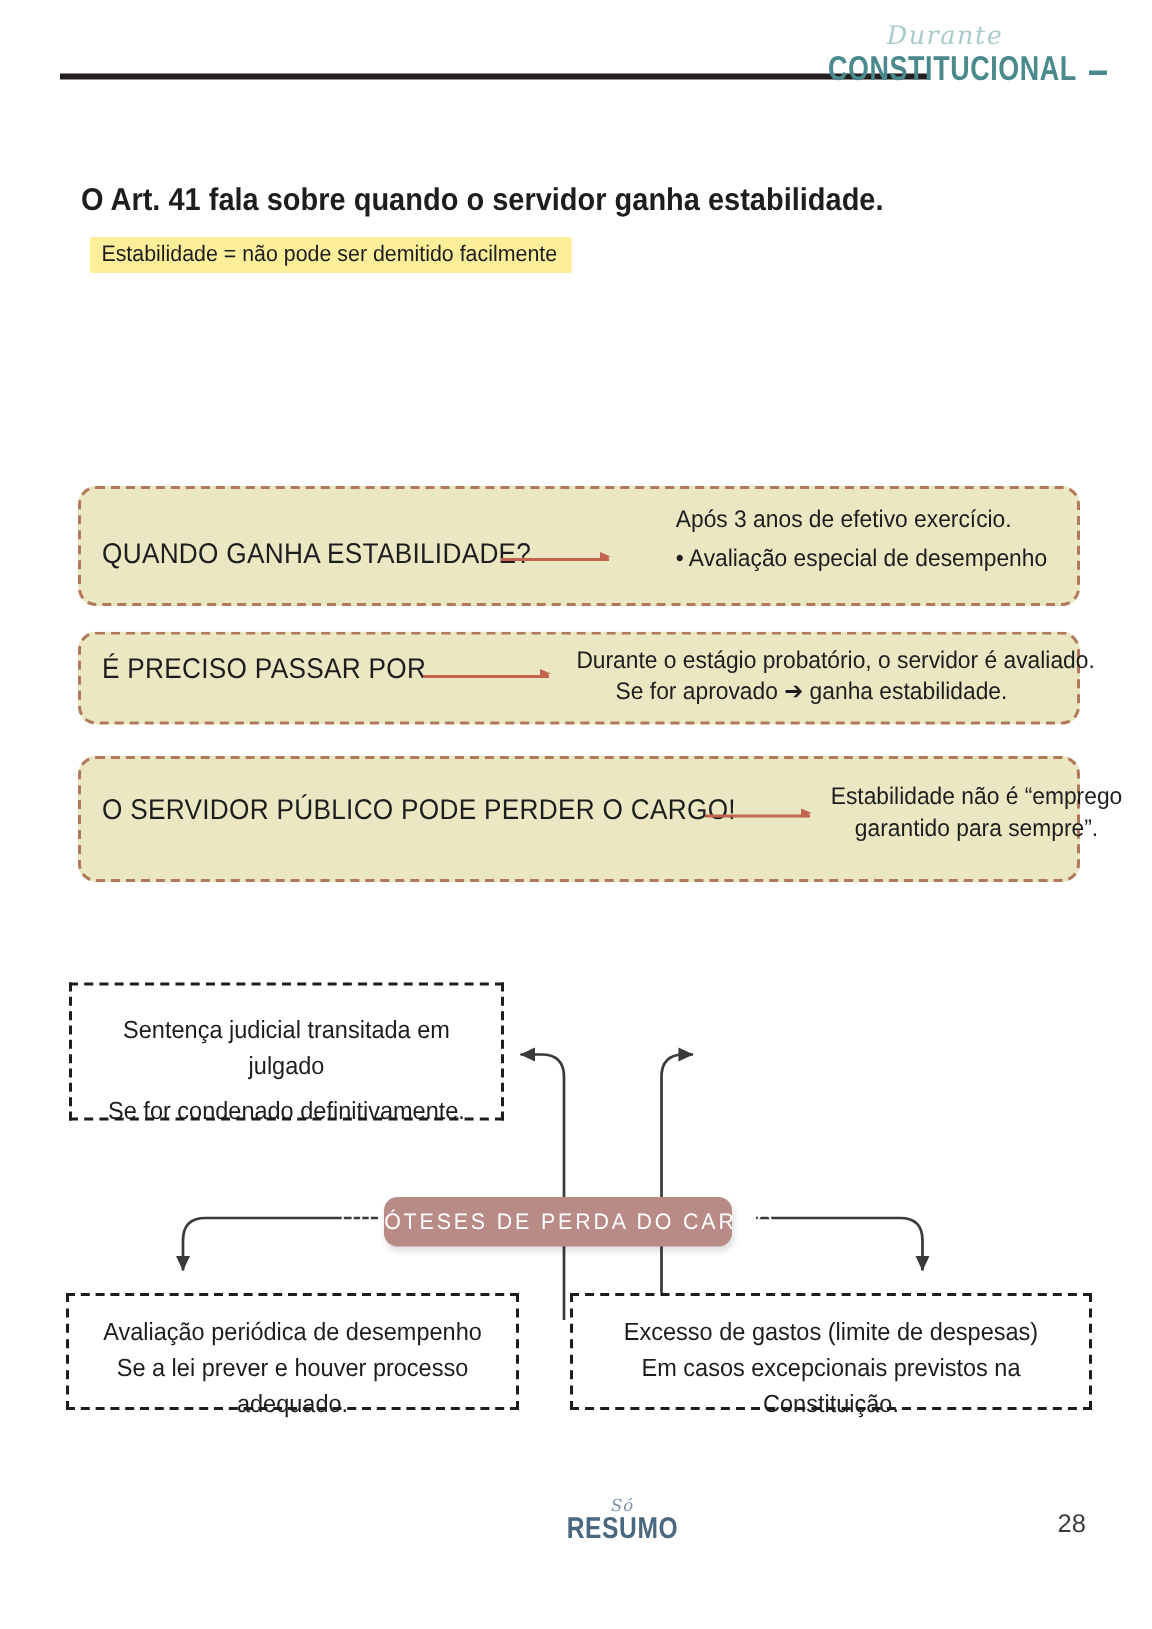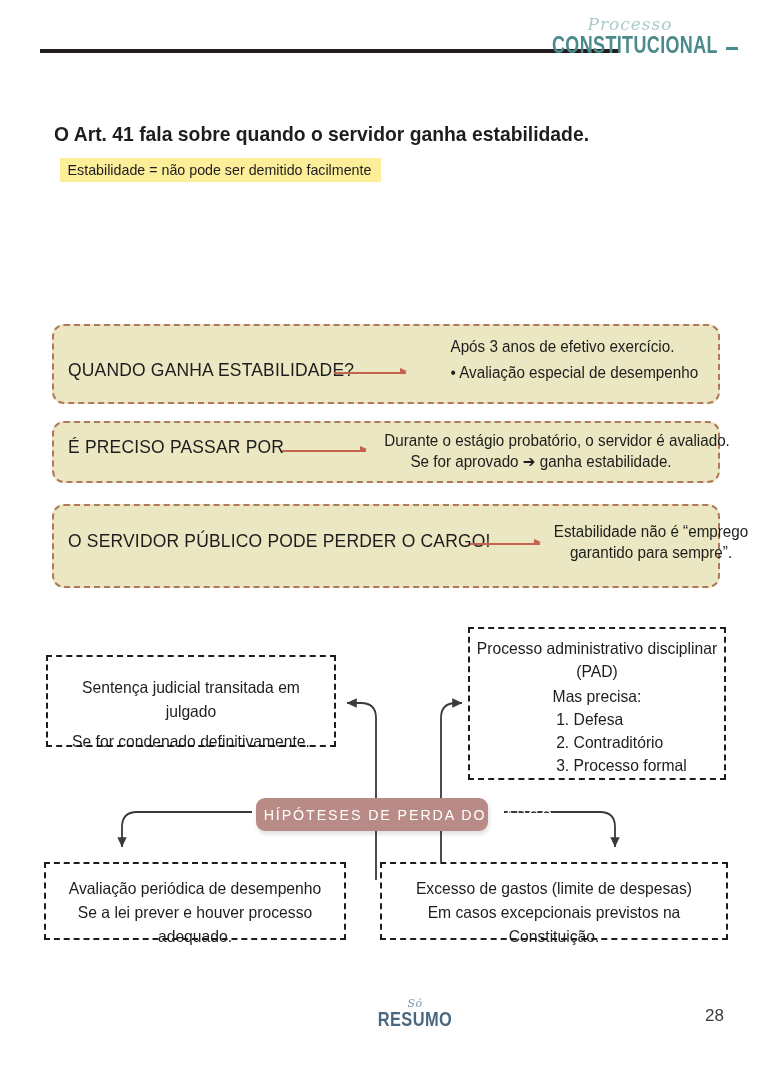--- a/index.html
+++ b/index.html
@@ -140,21 +140,21 @@
     font-size:16.5px;
     line-height:24px;
     color:#1d1d1d;
   }
   .dbox .ln{display:block; transform:scaleX(0.95);}
   .pill{
     position:absolute;
     background:#b98b86;
     border-radius:9px;
     box-shadow:1px 3px 4px rgba(0,0,0,0.13);
-    display:flex; align-items:center; justify-content:flex-start;
+    display:flex; align-items:center; justify-content:center;
   }
   .pill span{
     color:#ffffff;
     font-family:"Liberation Sans Narrow","Liberation Sans",sans-serif;
     font-size:15px;
     letter-spacing:2.0px;
     white-space:nowrap;
     transform:scaleX(0.95);
   }
   svg.connectors{position:absolute; left:0; top:0; width:768px; height:1086px; pointer-events:none;}
@@ -178,21 +178,21 @@
   }
 </style>
 </head>
 <body>
 
 <div class="page">
 
   <div class="header">
     <div class="hrule"></div>
     <div class="brand">
-      <div class="brand-script">Processo</div>
+      <div class="brand-script">Durante</div>
       <div class="brand-main">CONSTITUCIONAL</div>
     </div>
     <div class="brand-dash"></div>
   </div>
 
   <div class="subtitle">O Art. 41 fala sobre quando o servidor ganha estabilidade.</div>
   <div class="highlight">Estabilidade = não pode ser demitido facilmente</div>
 
 
   <div class="card" style="left:52px; top:324px; width:668px; height:80px;">
@@ -253,28 +253,20 @@
     <path d="M252,812 L137,812 Q122,812 122,827 L122,847" fill="none" stroke="#3a3a3a" stroke-width="1.8" marker-end="url(#ah)"></path>
 
     <path d="M504,812 L600,812 Q615,812 615,827 L615,847" fill="none" stroke="#3a3a3a" stroke-width="1.8" marker-end="url(#ah)"></path>
   </svg>
 
   <div class="dbox" style="left:46px; top:655px; width:290px; height:92px; padding-top:18px;">
     <span class="ln">Sentença judicial transitada em julgado</span>
     <span class="ln" style="margin-top:6px;">Se for condenado definitivamente.</span>
   </div>
 
-  <div class="dbox" style="left:468px; top:627px; width:258px; height:153px; padding-top:8px; line-height:23px;">
-    <span class="ln">Processo administrativo disciplinar</span>
-    <span class="ln">(PAD)</span>
-    <span class="ln" style="display:block; text-align:center; margin-top:2px;">Mas precisa:</span>
-    <span class="ln" style="display:block; text-align:left; padding-left:84px;">1. Defesa</span>
-    <span class="ln" style="display:block; text-align:left; padding-left:84px;">2. Contraditório</span>
-    <span class="ln" style="display:block; text-align:left; padding-left:84px;">3. Processo formal</span>
-  </div>
 
   <div class="pill" style="left:256px; top:798px; width:232px; height:33px;">
     <span>HÍPÓTESES DE PERDA DO CARGO</span>
   </div>
 
   <div class="dbox" style="left:44px; top:862px; width:302px; height:78px; padding-top:12px;">
     <span class="ln">Avaliação periódica de desempenho</span>
     <span class="ln">Se a lei prever e houver processo adequado.</span>
   </div>
 

